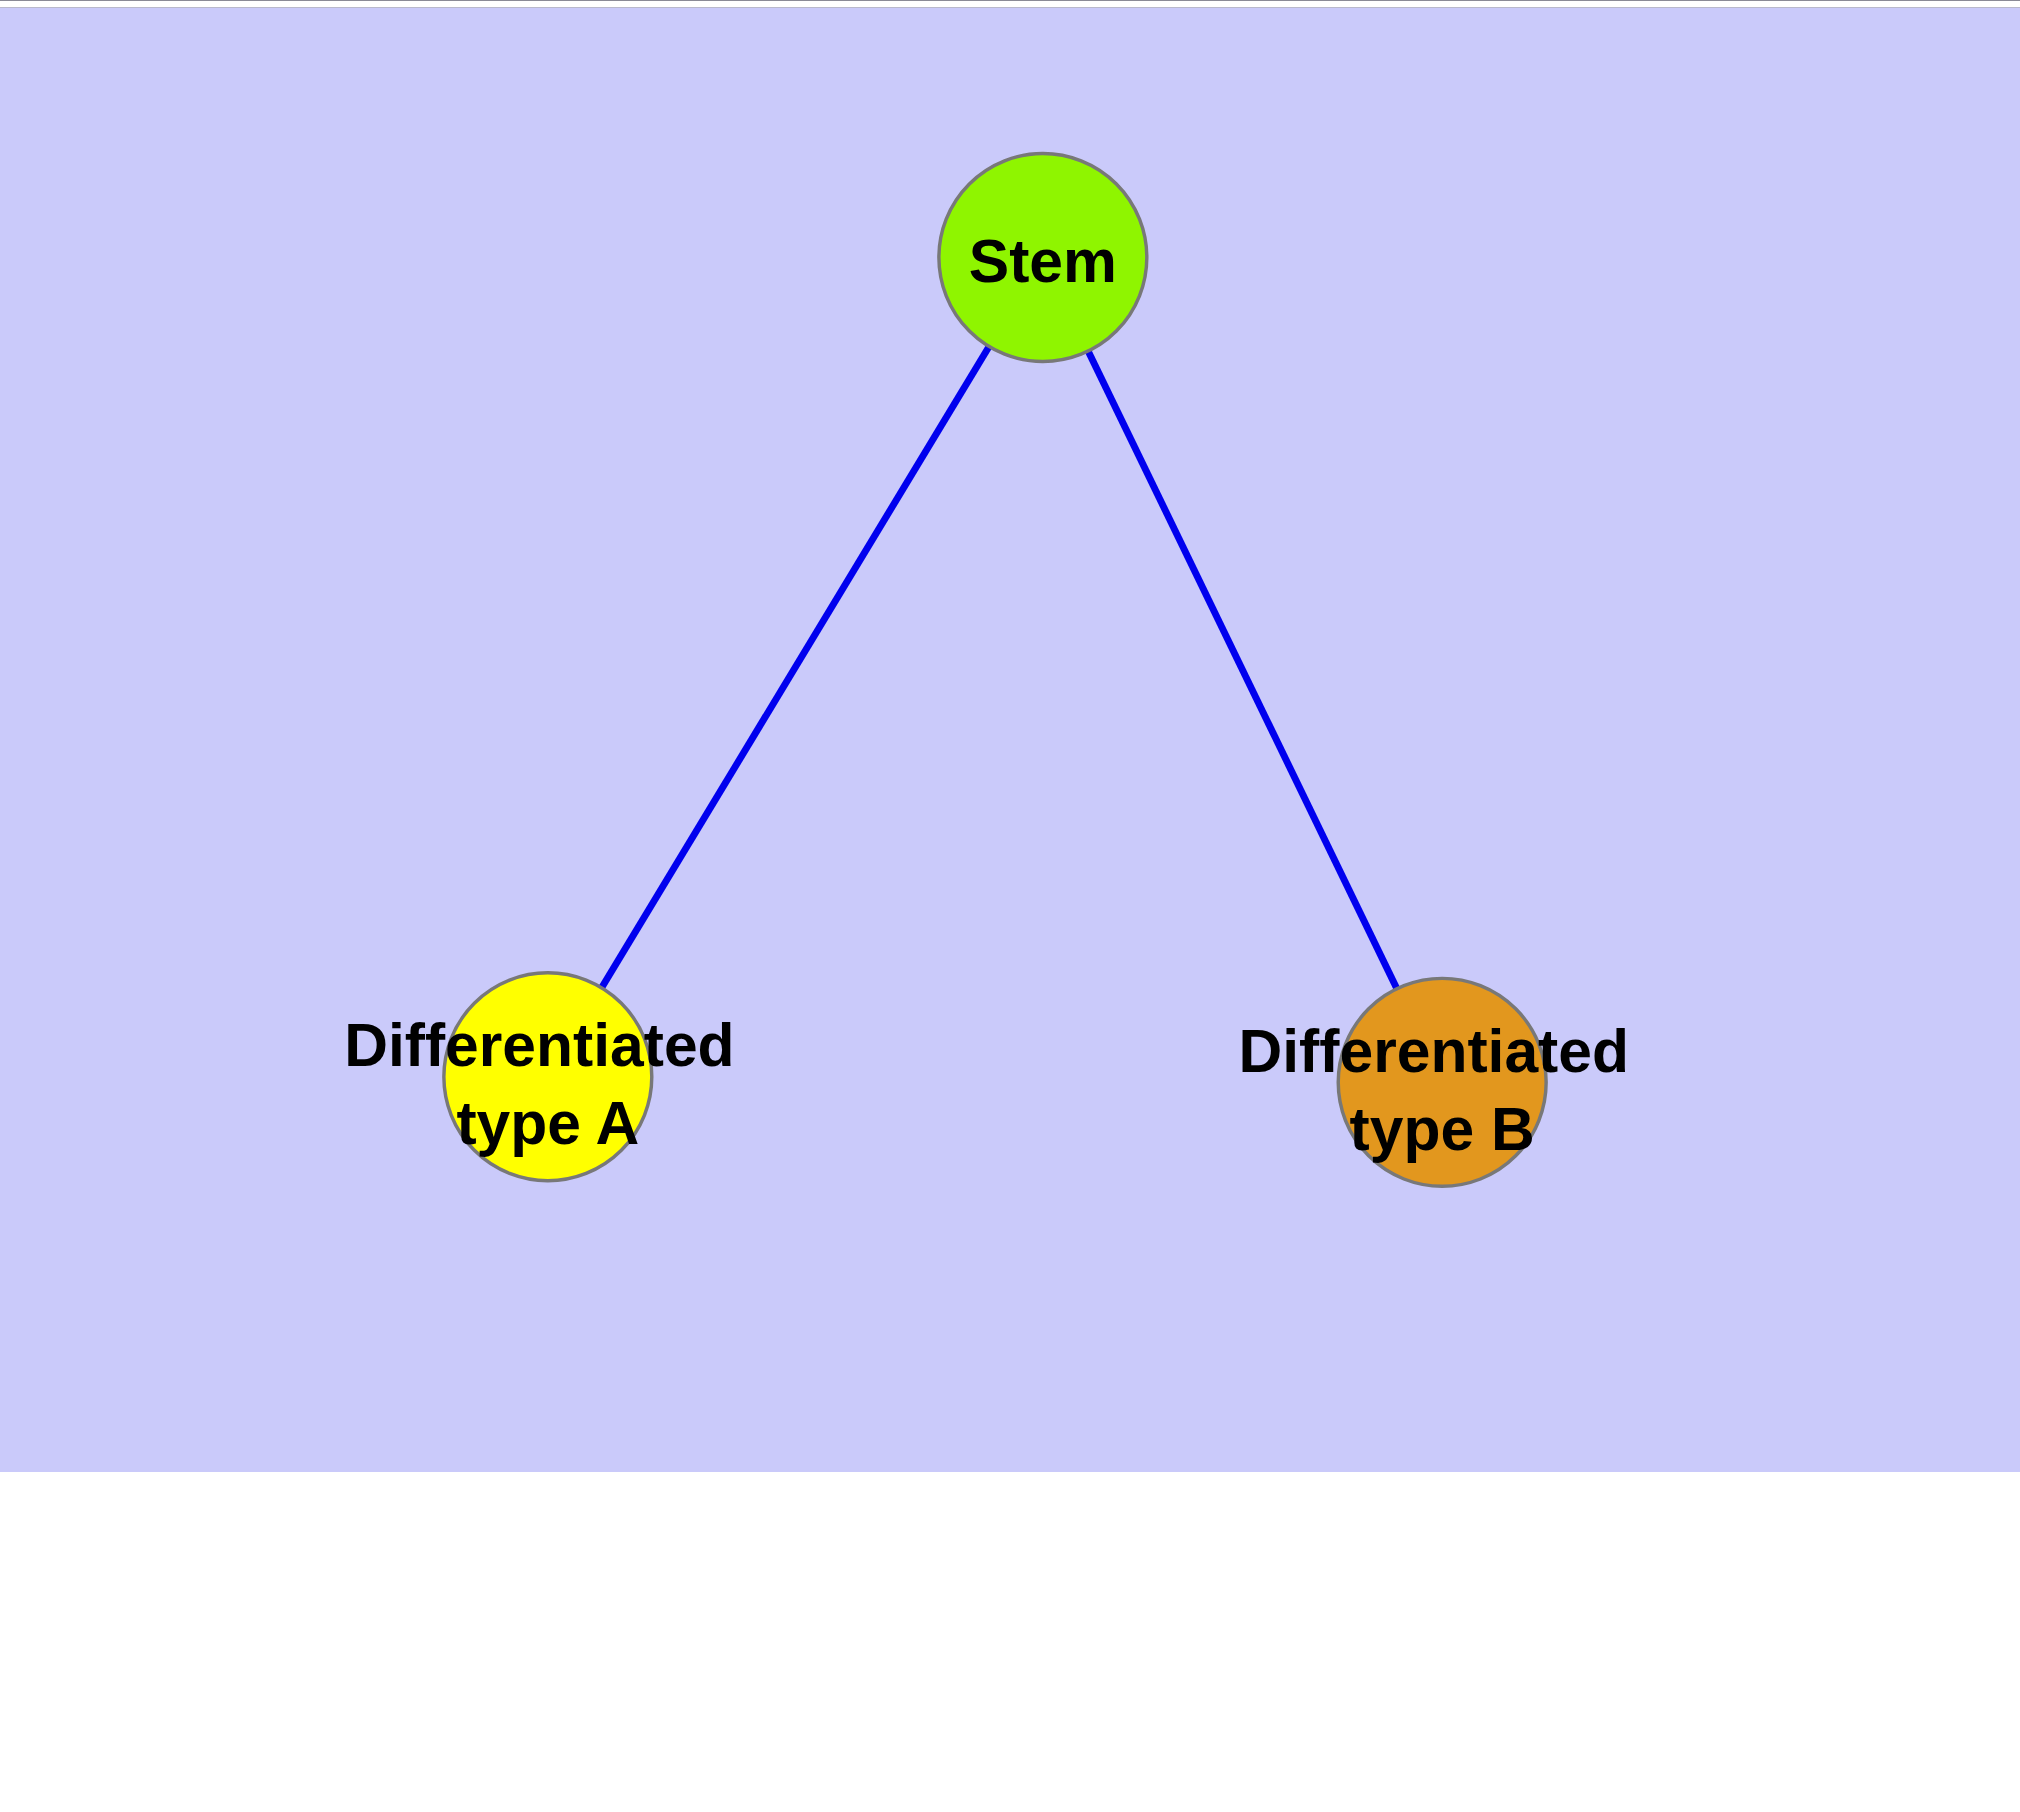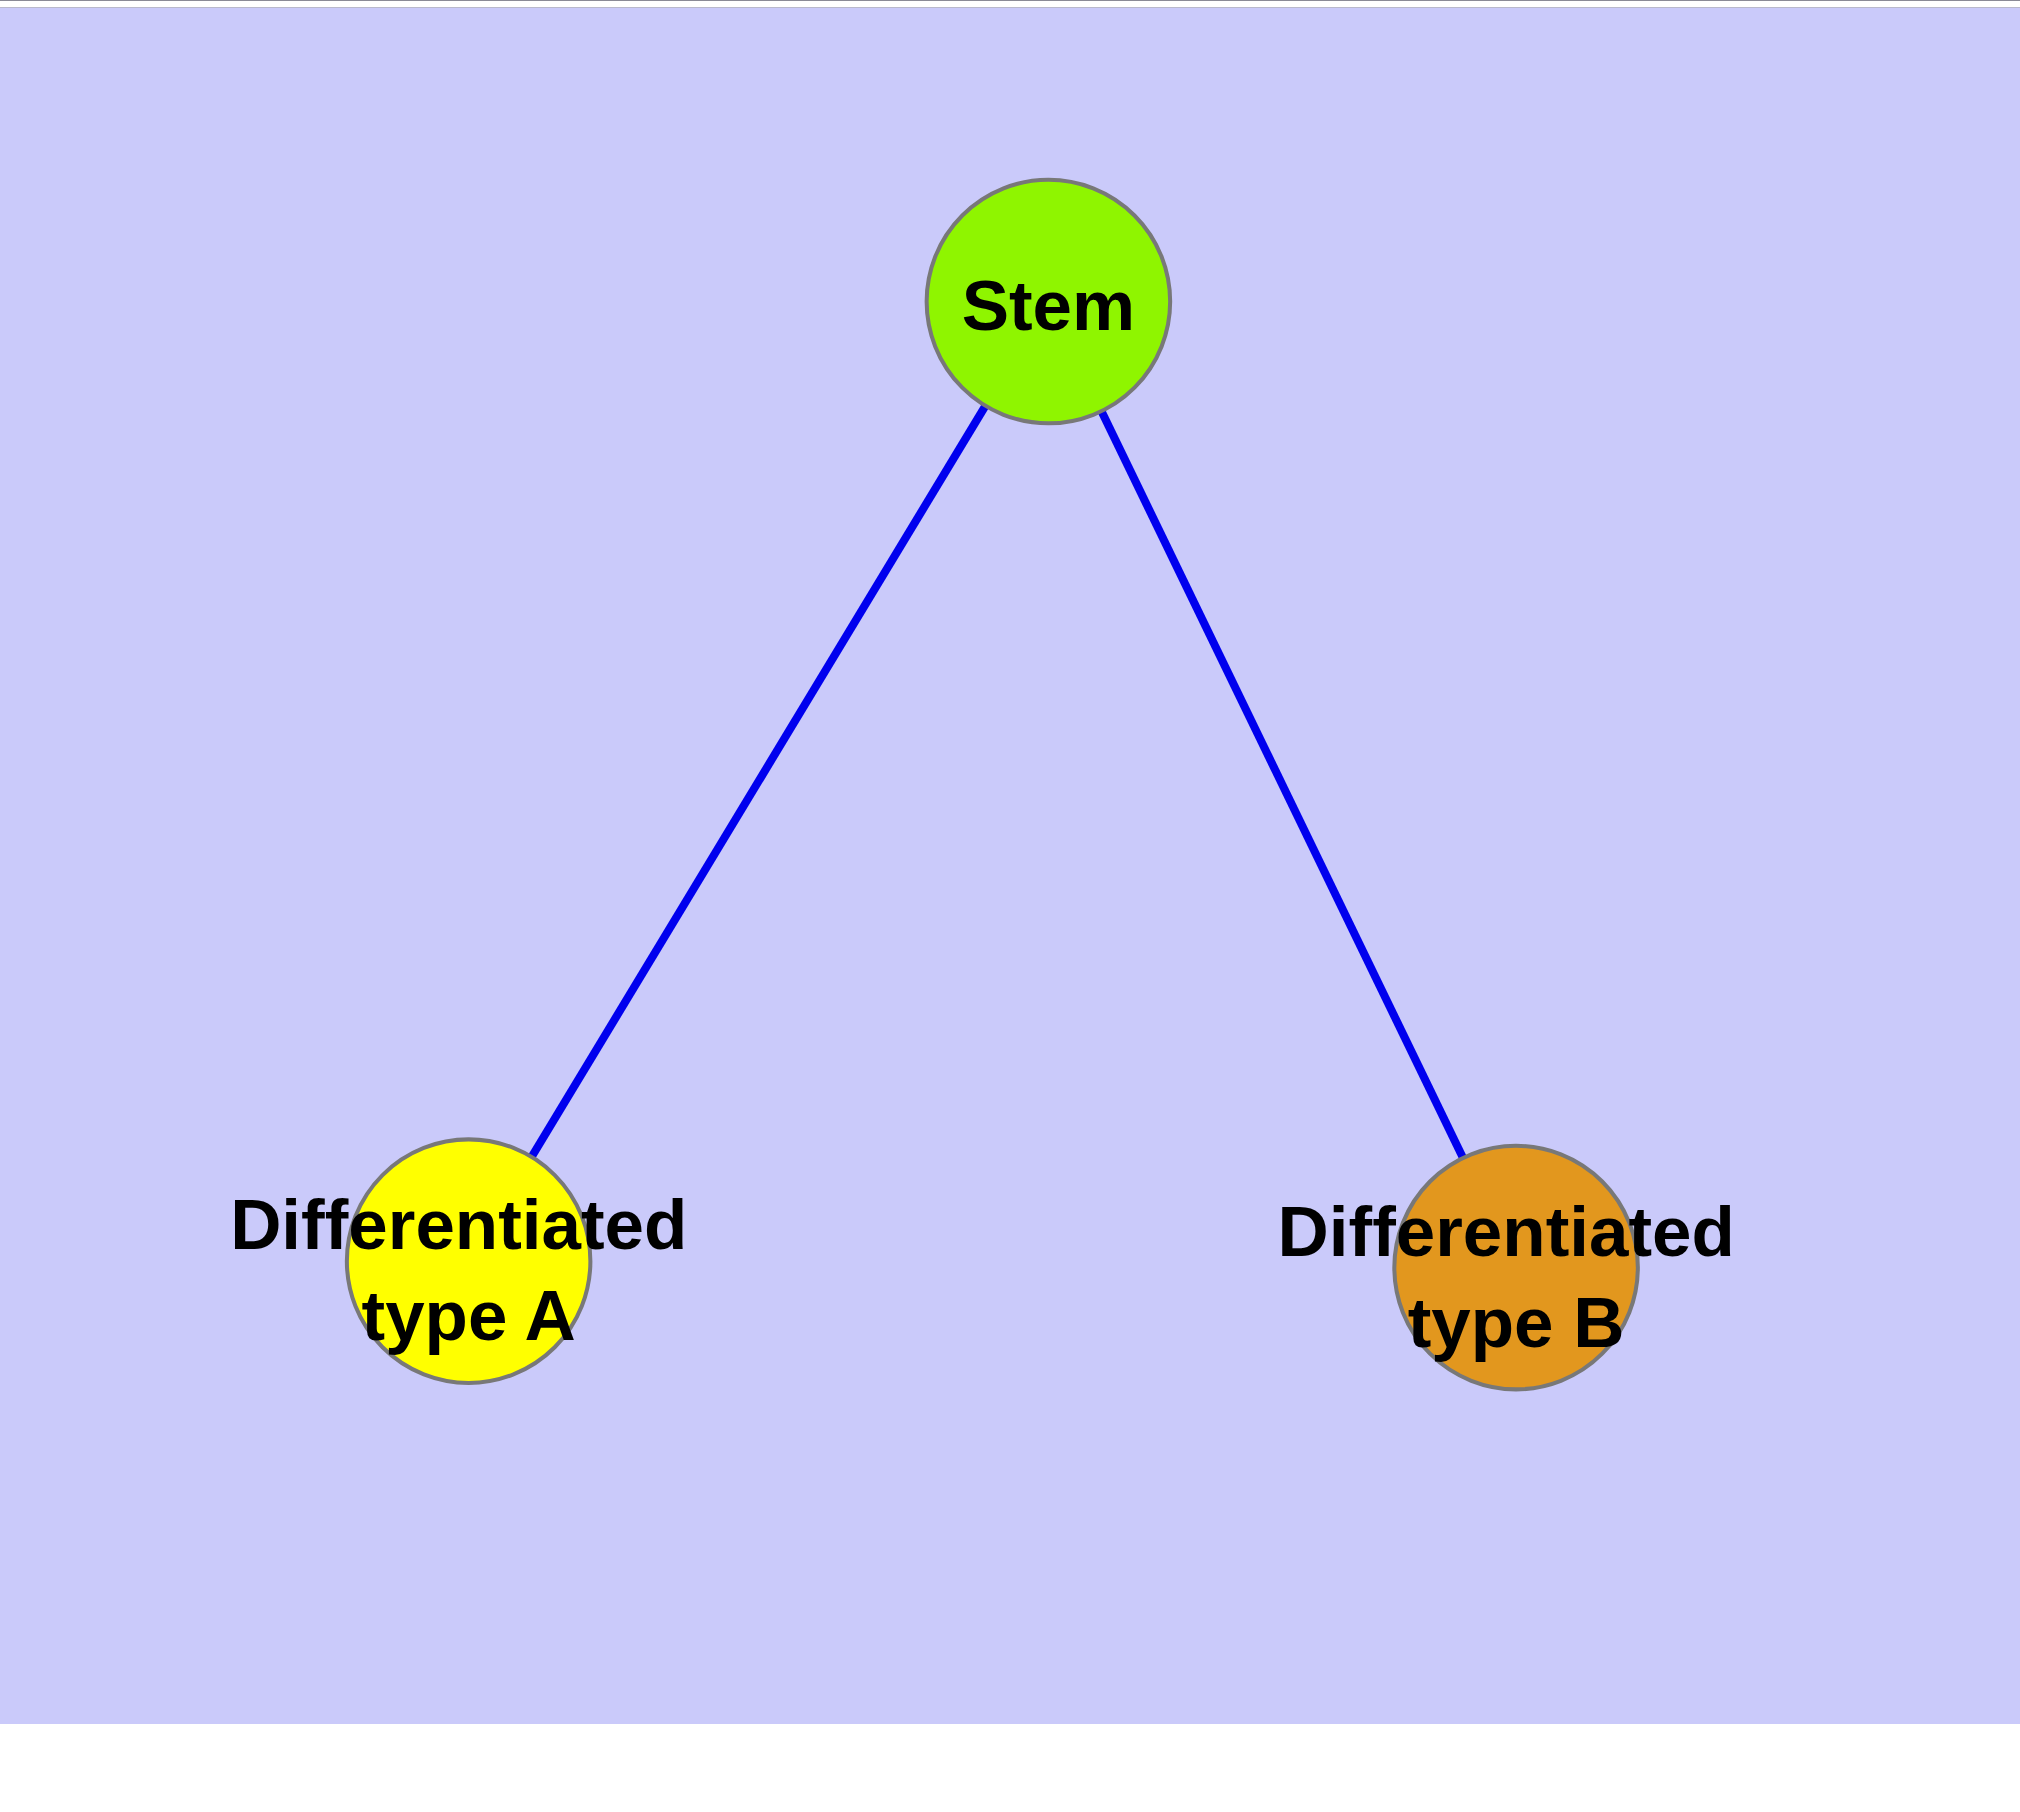--- a/index.html
+++ b/index.html
@@ -3,21 +3,21 @@
 <meta charset="utf-8">
 <style>
   html, body {
     margin: 0;
     padding: 0;
     font-family: "Liberation Sans", sans-serif;
   }
   .canvas {
     position: relative;
     width: 2021px;
-    height: 1724px;
+    height: 1472px;
     background: var(--background, #CACAFA);
     overflow: hidden;
   }
   .top-strip {
     position: absolute;
     top: 0; left: 0; right: 0;
     height: 6px;
     background: var(--top-strip, #FFFFFF);
     border-top: 0.8px solid #8a8a96;
     border-bottom: 0.8px solid #b9b9cc;

